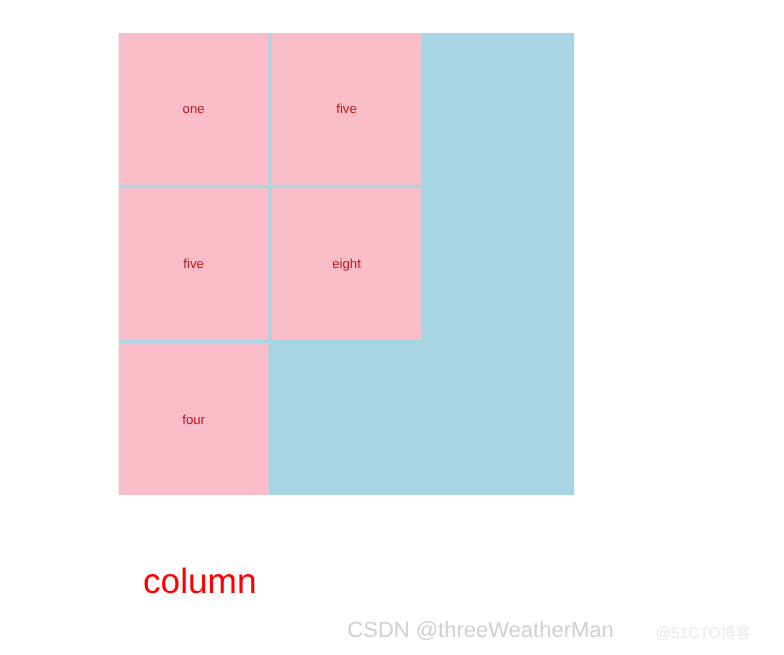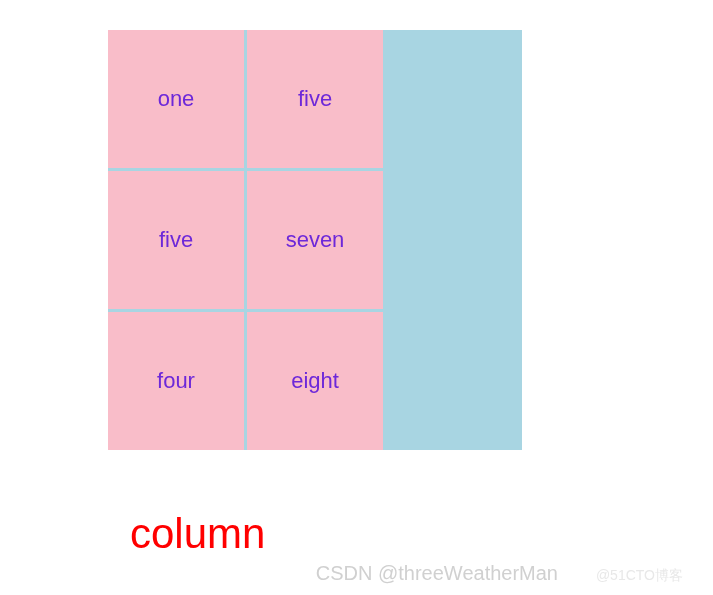--- a/index.html
+++ b/index.html
@@ -28,29 +28,29 @@
       grid-auto-flow: column;
       gap: 3px;
       background: #a8d5e2;
     }
     
     .grid-item {
       background: #f9bdc9;
       display: flex;
       align-items: center;
       justify-content: center;
-      font-size: 22px;
-      color: #6d28d9;
+      font-size: 12px;
+      color: #b91c1c;
     }
     
     .caption {
       position: absolute;
       top: 510px;
       left: 130px;
-      font-size: 42px;
+      font-size: 32px;
       color: #ff0000;
       font-family: Arial, sans-serif;
     }
     
     .watermark-csdn {
       position: absolute;
       bottom: 10px;
       right: 155px;
       font-size: 20px;
       color: #d0d0d0;
@@ -67,20 +67,19 @@
     }
   </style>
 </head>
 <body>
 
 <div class="grid-container">
   <div class="grid-item">one</div>
   <div class="grid-item">five</div>
   <div class="grid-item">four</div>
   <div class="grid-item">five</div>
-  <div class="grid-item">seven</div>
   <div class="grid-item">eight</div>
 </div>
 
 <div class="caption">column</div>
 
 <div class="watermark-csdn">CSDN @threeWeatherMan</div>
 <div class="watermark-other">@51CTO博客</div>
 
 </body></html>

